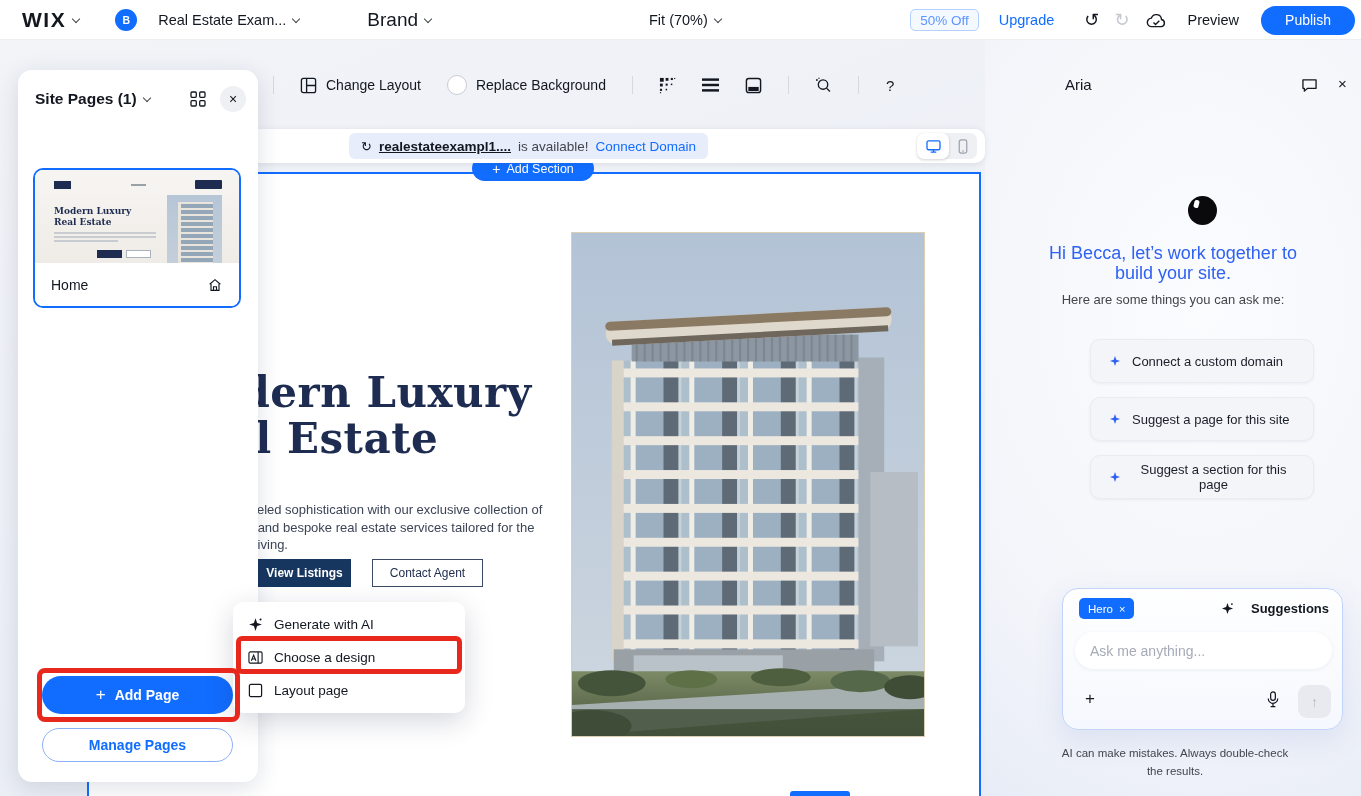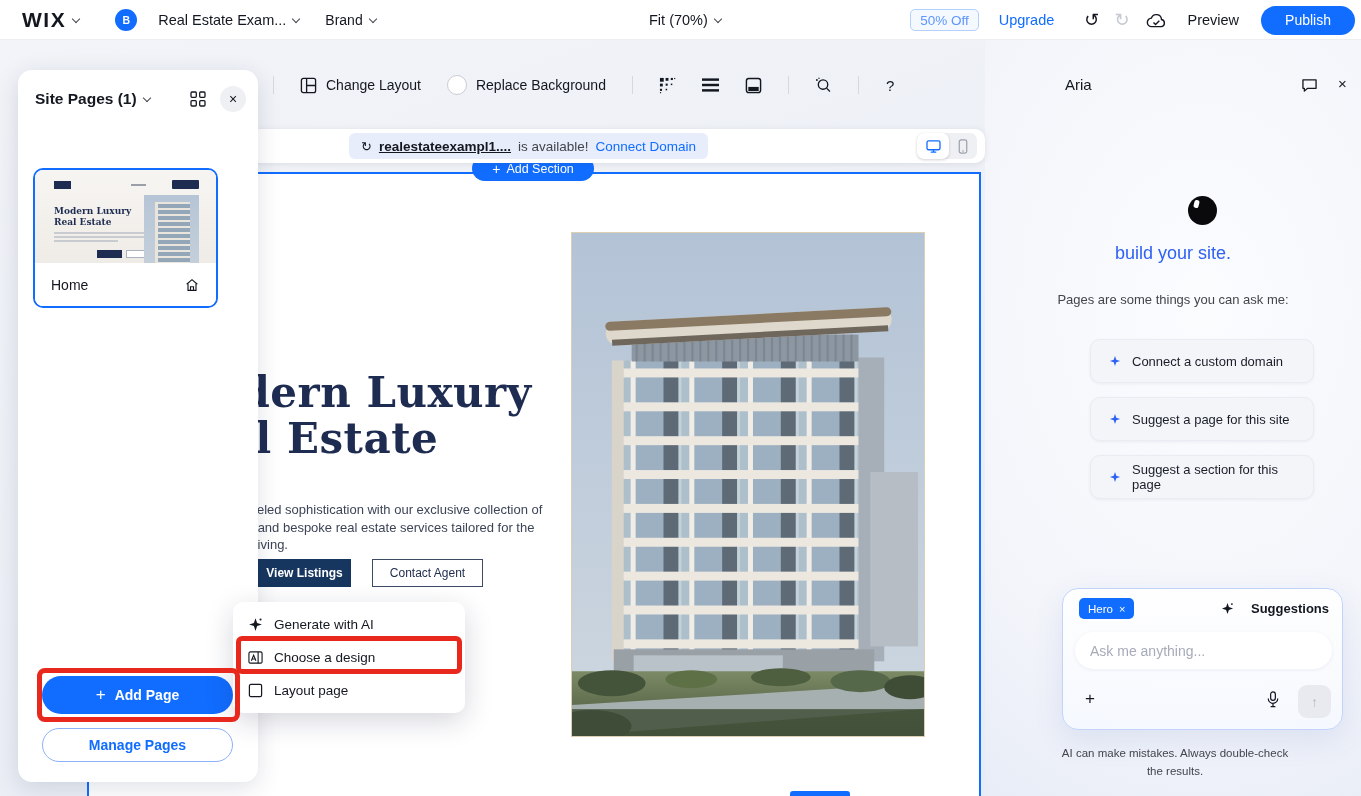--- a/index.html
+++ b/index.html
@@ -18,21 +18,21 @@
   .glyph-up::before{content:"\2191";}
   .glyph-undo::before{content:"\21ba";}
   .glyph-redo::before{content:"\21bb";}
   .glyph-refresh::before{content:"\21bb";}
   
   .topbar{position:absolute;top:0;left:0;right:0;height:40px;background:#fff;border-bottom:1px solid #eceef2;z-index:50;}
   .tb-left{position:absolute;left:0;top:0;height:40px;display:flex;align-items:center;padding-left:22px;}
   .wix-logo{font-weight:800;font-size:21px;letter-spacing:1.5px;}
   .tb-badge{width:22px;height:22px;border-radius:50%;background:var(--accent-blue,#116dff);color:#fff;font-size:10.5px;font-weight:700;display:flex;align-items:center;justify-content:center;margin-left:36px;}
   .tb-name{margin-left:21px;font-size:14.5px;}
-  .tb-brand{margin-left:26px;font-size:14px;}
+  .tb-brand{margin-left:68px;font-size:19px;}
   .tb-zoom{position:absolute;left:649px;top:0;height:40px;display:flex;align-items:center;font-size:14.5px;}
   .tb-right{position:absolute;right:6px;top:0;height:40px;display:flex;align-items:center;}
   .tb-discount{height:22px;padding:0 9px;border:1px solid #b4d0ff;border-radius:5px;color:#5e96ff;background:#f4f8ff;font-size:13.5px;display:flex;align-items:center;}
   .tb-upgrade{margin-left:20px;color:var(--accent-blue,#116dff);font-size:14.5px;font-weight:500;}
   .tb-undo{margin-left:30px;font-size:18px;color:#131720;}
   .tb-redo{margin-left:15px;font-size:18px;color:#c6c9d1;}
   .tb-cloud{margin-left:16px;color:#131720;}
   .tb-preview{margin-left:21px;font-size:14.5px;}
   .tb-publish{margin-left:22px;height:29px;padding:0 24px;border-radius:16px;background:var(--accent-blue,#116dff);color:#fff;font-size:14px;display:flex;align-items:center;border:none;}
   
@@ -66,21 +66,21 @@
   .dev-desktop{position:absolute;left:0;top:0;width:32px;height:26px;background:#fff;border-radius:7px;box-shadow:0 1px 3px rgba(0,0,0,.18);display:flex;align-items:center;justify-content:center;color:var(--accent-blue,#116dff);}
   .dev-phone{position:absolute;right:0;top:0;width:28px;height:26px;display:flex;align-items:center;justify-content:center;color:#9ba0ab;}
   
   .pages-panel{position:absolute;left:18px;top:70px;width:240px;height:712px;background:#fff;border-radius:14px;box-shadow:0 6px 24px rgba(25,40,80,.14);z-index:20;}
   .pp-head{position:absolute;left:17px;right:12px;top:14px;height:30px;display:flex;align-items:center;}
   .pp-title{font-size:15.5px;font-weight:700;}
   .pp-spacer{flex:1;}
   .pp-grid{color:#131720;margin-right:14px;}
   .pp-close{width:26px;height:26px;border-radius:50%;background:#eef0f3;display:flex;align-items:center;justify-content:center;font-size:14px;color:#131720;border:none;}
   .pp-group{position:absolute;left:17px;right:16px;top:62px;height:22px;display:flex;align-items:center;color:#42454c;font-size:13.5px;}
-  .pp-card{position:absolute;left:15px;top:98px;width:185px;height:140px;border:2px solid var(--accent-blue,#116dff);border-radius:10px;background:#fff;overflow:hidden;}
+  .pp-card{position:absolute;left:15px;top:98px;width:208px;height:140px;border:2px solid var(--accent-blue,#116dff);border-radius:10px;background:#fff;overflow:hidden;}
   .pp-thumb{position:relative;height:95px;background:linear-gradient(180deg,#f7f5f2,#efece7);}
   .mt-logo{position:absolute;left:19px;top:11px;width:17px;height:8px;background:var(--navy-heading,#1e2c51);}
   .mt-nav{position:absolute;left:96px;top:14px;width:15px;height:2px;background:#9aa0a8;}
   .mt-btn{position:absolute;right:17px;top:10px;width:27px;height:9px;background:var(--navy-heading,#1e2c51);border-radius:1px;}
   .mt-heading{position:absolute;left:19px;top:36px;width:95px;font-family:"DejaVu Serif","Liberation Serif",serif;font-weight:700;font-size:9px;line-height:10.5px;color:var(--navy-heading,#1e2c51);}
   .mt-line{position:absolute;left:19px;height:2px;background:#c8cbd0;}
   .mt-l1{top:62px;width:102px;}.mt-l2{top:66px;width:102px;}.mt-l3{top:70px;width:64px;}
   .mt-cta1{position:absolute;left:62px;top:80px;width:25px;height:8px;background:var(--navy-heading,#1e2c51);}
   .mt-cta2{position:absolute;left:91px;top:80px;width:25px;height:8px;background:#fff;border:1px solid #aab2bf;}
   .mt-bldg{position:absolute;right:17px;top:25px;width:55px;height:70px;background:linear-gradient(180deg,#b6c5d6,#c4cfda);}
@@ -102,21 +102,21 @@
   .aria{position:absolute;left:985px;top:40px;right:0;bottom:0;background:radial-gradient(130% 90% at 58% 35%,#fbfcfe 0%,#f3f5fa 55%,#e2e8f5 100%);z-index:8;}
   .aria-title{position:absolute;left:80px;top:36px;font-size:15px;}
   .aria-chat{position:absolute;left:316px;top:38px;color:#131720;}
   .aria-close{position:absolute;left:347px;top:34px;font-size:15px;color:#131720;background:none;border:none;}
   .aria-avatar{position:absolute;left:203px;top:156px;width:29px;height:29px;border-radius:50%;background:#0a0a0c;}
   .aria-avatar::after{content:"";position:absolute;left:6px;top:4px;width:5px;height:8px;background:#fff;border-radius:2px;transform:rotate(14deg);}
   .aria-greet{position:absolute;left:20px;right:20px;top:203px;text-align:center;font-size:18px;line-height:20px;color:var(--greeting-blue,#2f62f3);}
   .aria-greet span{display:block;}
   .aria-intro{position:absolute;left:20px;right:20px;top:252px;text-align:center;font-size:13px;color:#42454c;}
   .chip{position:absolute;left:105px;width:224px;height:44px;border-radius:10px;background:#f3f5f9;border:1px solid #e9ecf2;box-shadow:0 1px 3px rgba(30,40,80,.06);display:flex;align-items:center;gap:11px;padding:0 18px;font-size:13px;color:#1a1e28;}
-  .chip-1{top:299px;}.chip-2{top:357px;}.chip-3{top:415px;}
+  .chip-1{top:299px;}.chip-2{top:357px;}.chip-3{top:415px;text-align:center;}
   .chip .spark{color:var(--greeting-blue,#2f62f3);}
   .composer{position:absolute;left:77px;top:548px;width:281px;height:142px;border-radius:16px;border:1.5px solid #c3d4fb;background:linear-gradient(180deg,rgba(255,255,255,.92),rgba(246,249,255,.85));box-shadow:0 10px 30px rgba(70,100,190,.12);}
   .comp-tag{position:absolute;left:16px;top:9px;height:21px;display:inline-flex;align-items:center;gap:6px;padding:0 9px;border-radius:5px;background:var(--accent-blue,#116dff);color:#fff;font-size:11.5px;}
   .comp-tag .glyph-x{font-size:11px;}
   .comp-sug{position:absolute;right:13px;top:12px;display:flex;align-items:center;gap:17px;font-size:13px;font-weight:600;color:#131720;}
   .comp-input{position:absolute;left:12px;top:43px;width:257px;height:37px;border-radius:19px;border:none;background:#fff;box-shadow:0 1px 4px rgba(30,40,80,.06);padding:0 15px;font-size:14px;font-family:"Liberation Sans",sans-serif;color:#131720;}
   .comp-input::placeholder{color:#a6abb8;}
   .comp-plus{position:absolute;left:13px;top:96px;width:28px;height:28px;display:flex;align-items:center;justify-content:center;font-size:17px;color:#131720;background:none;border:none;}
   .comp-mic{position:absolute;right:56px;top:101px;color:#131720;background:none;border:none;}
   .comp-send{position:absolute;right:11px;top:96px;width:33px;height:33px;border-radius:9px;background:#e8eaef;color:#b6bac4;font-size:14px;display:flex;align-items:center;justify-content:center;border:none;}
@@ -389,23 +389,24 @@
     <span class="aria-title">Aria</span>
     <span class="aria-chat ico">
       <svg width="17" height="15" viewBox="0 0 18 16" fill="none" stroke="currentColor" stroke-width="1.4" stroke-linejoin="round">
           <path d="M2 2h14v9H7l-3.5 3V11H2z"></path>
         </svg>
     </span>
     <button class="aria-close glyph-x"></button>
 
     <span class="aria-avatar"></span>
     <div class="aria-greet">
+      <span>Hi Becca, let’s work together to</span>
       <span>build your site.</span>
     </div>
-    <div class="aria-intro">Pages are some things you can ask me:</div>
+    <div class="aria-intro">Here are some things you can ask me:</div>
 
     <div class="chip chip-1">
       <span class="spark ico">
         <svg width="12" height="12" viewBox="0 0 16 16" fill="currentColor">
             <path d="M8 1.2 9.7 6.3 14.8 8 9.7 9.7 8 14.8 6.3 9.7 1.2 8 6.3 6.3Z"></path>
           </svg>
       </span>
       <span>Connect a custom domain</span>
     </div>
     <div class="chip chip-2">

